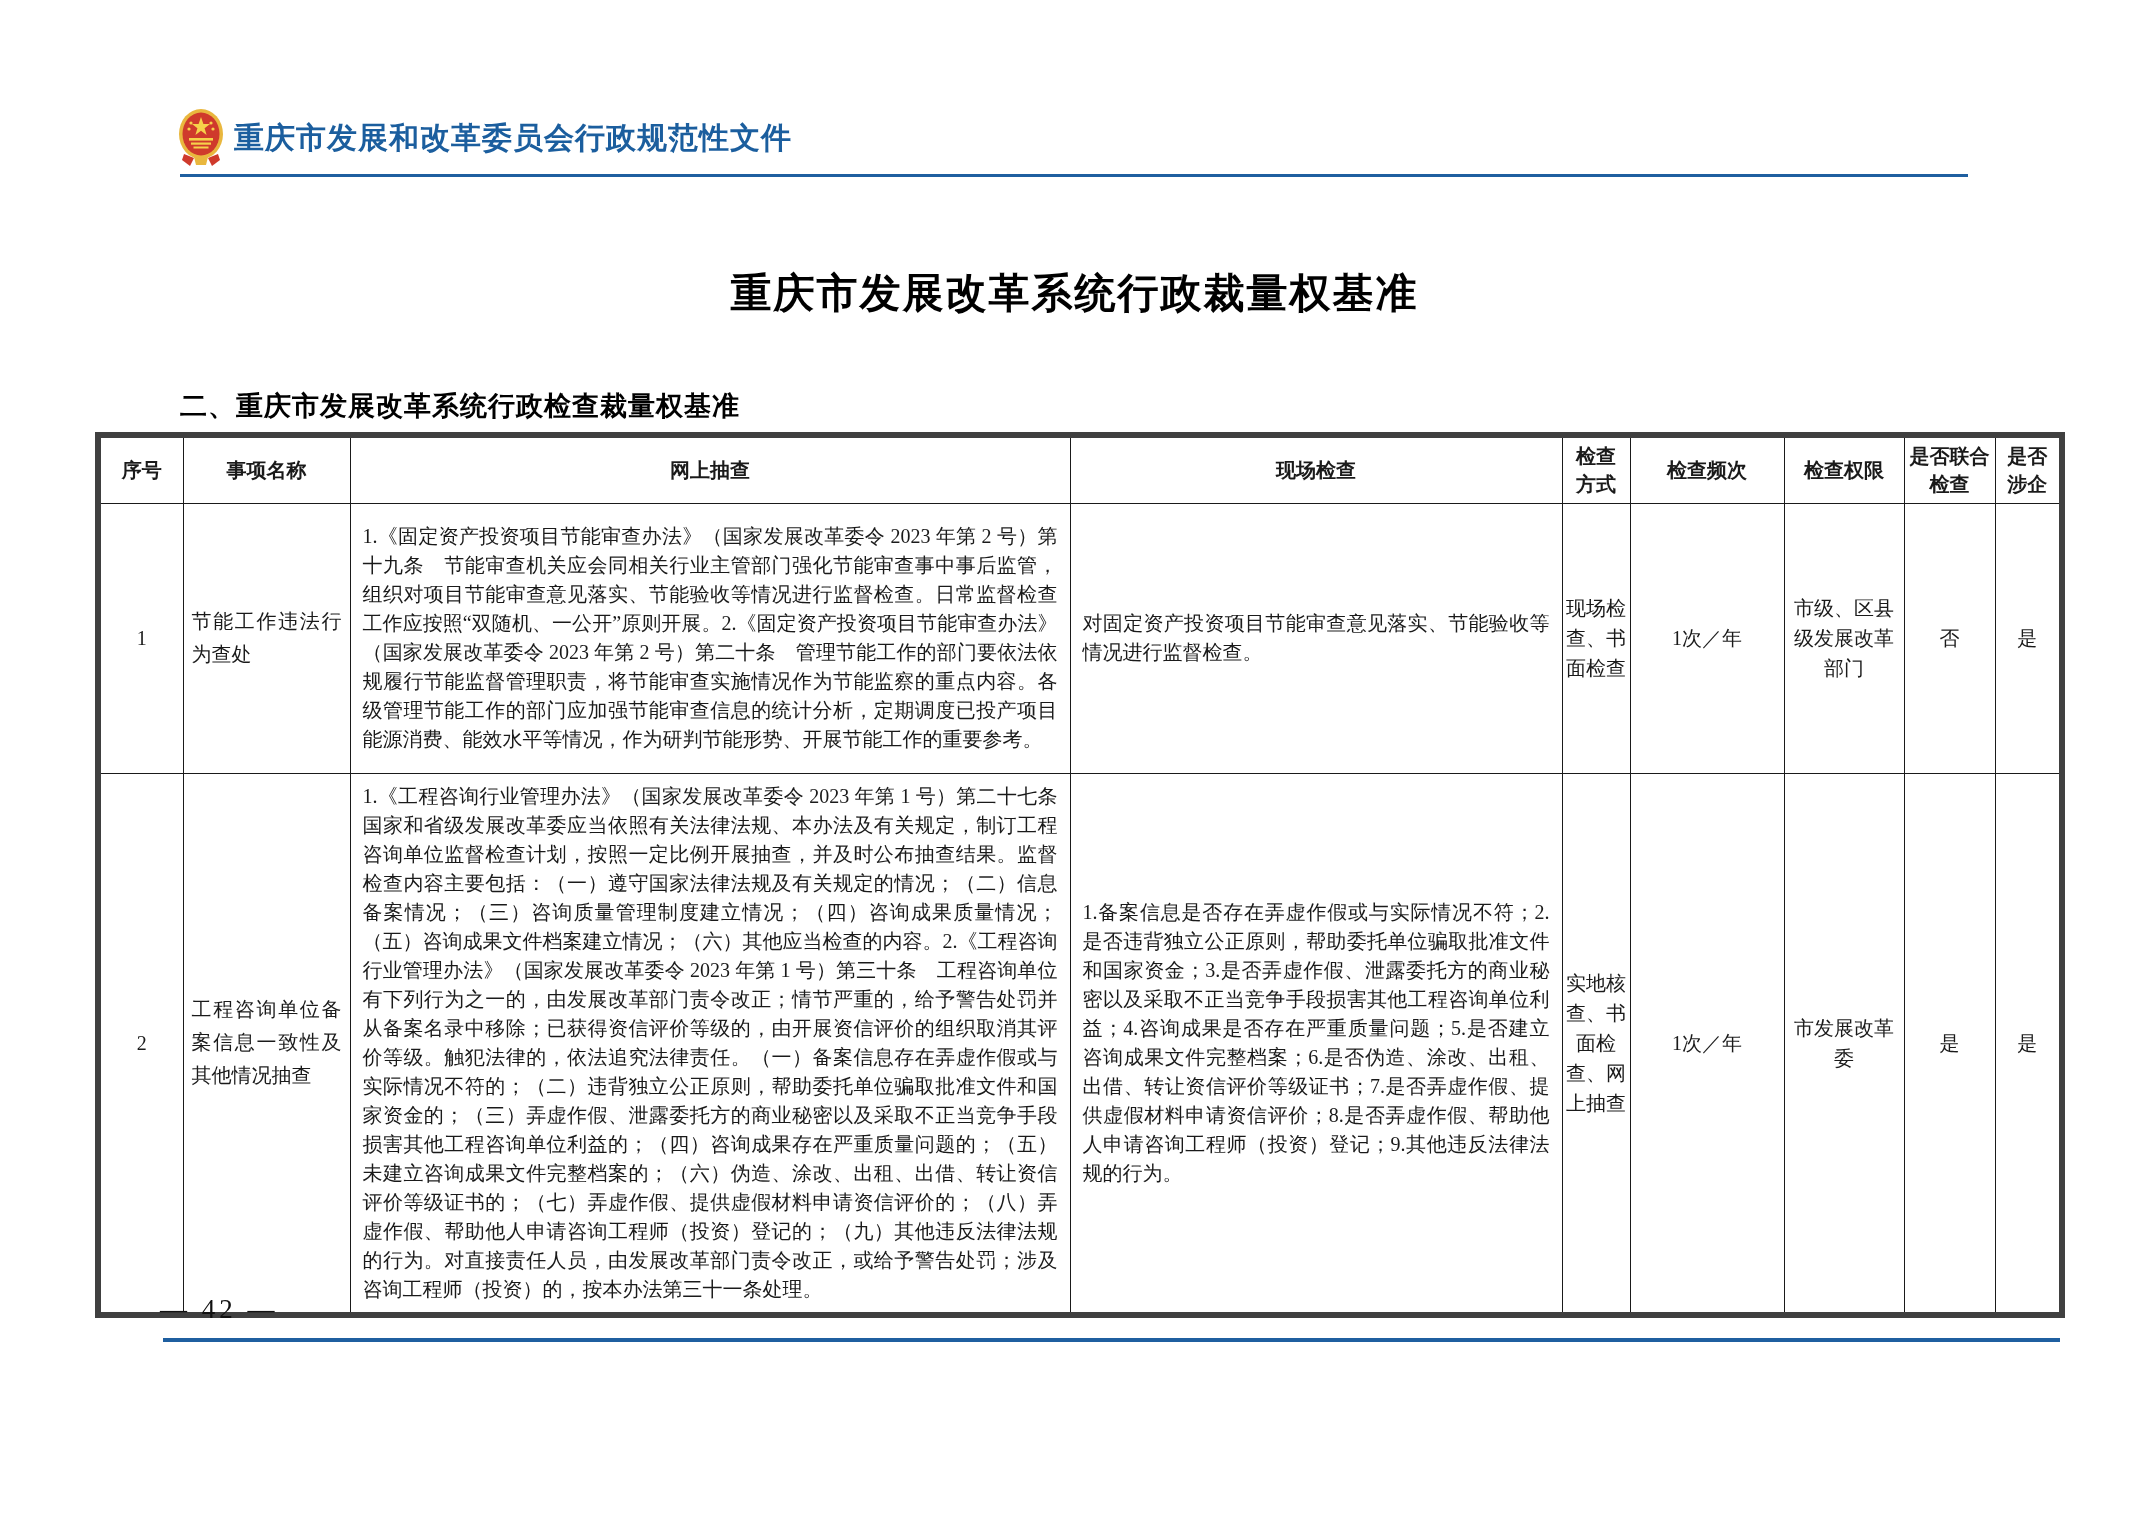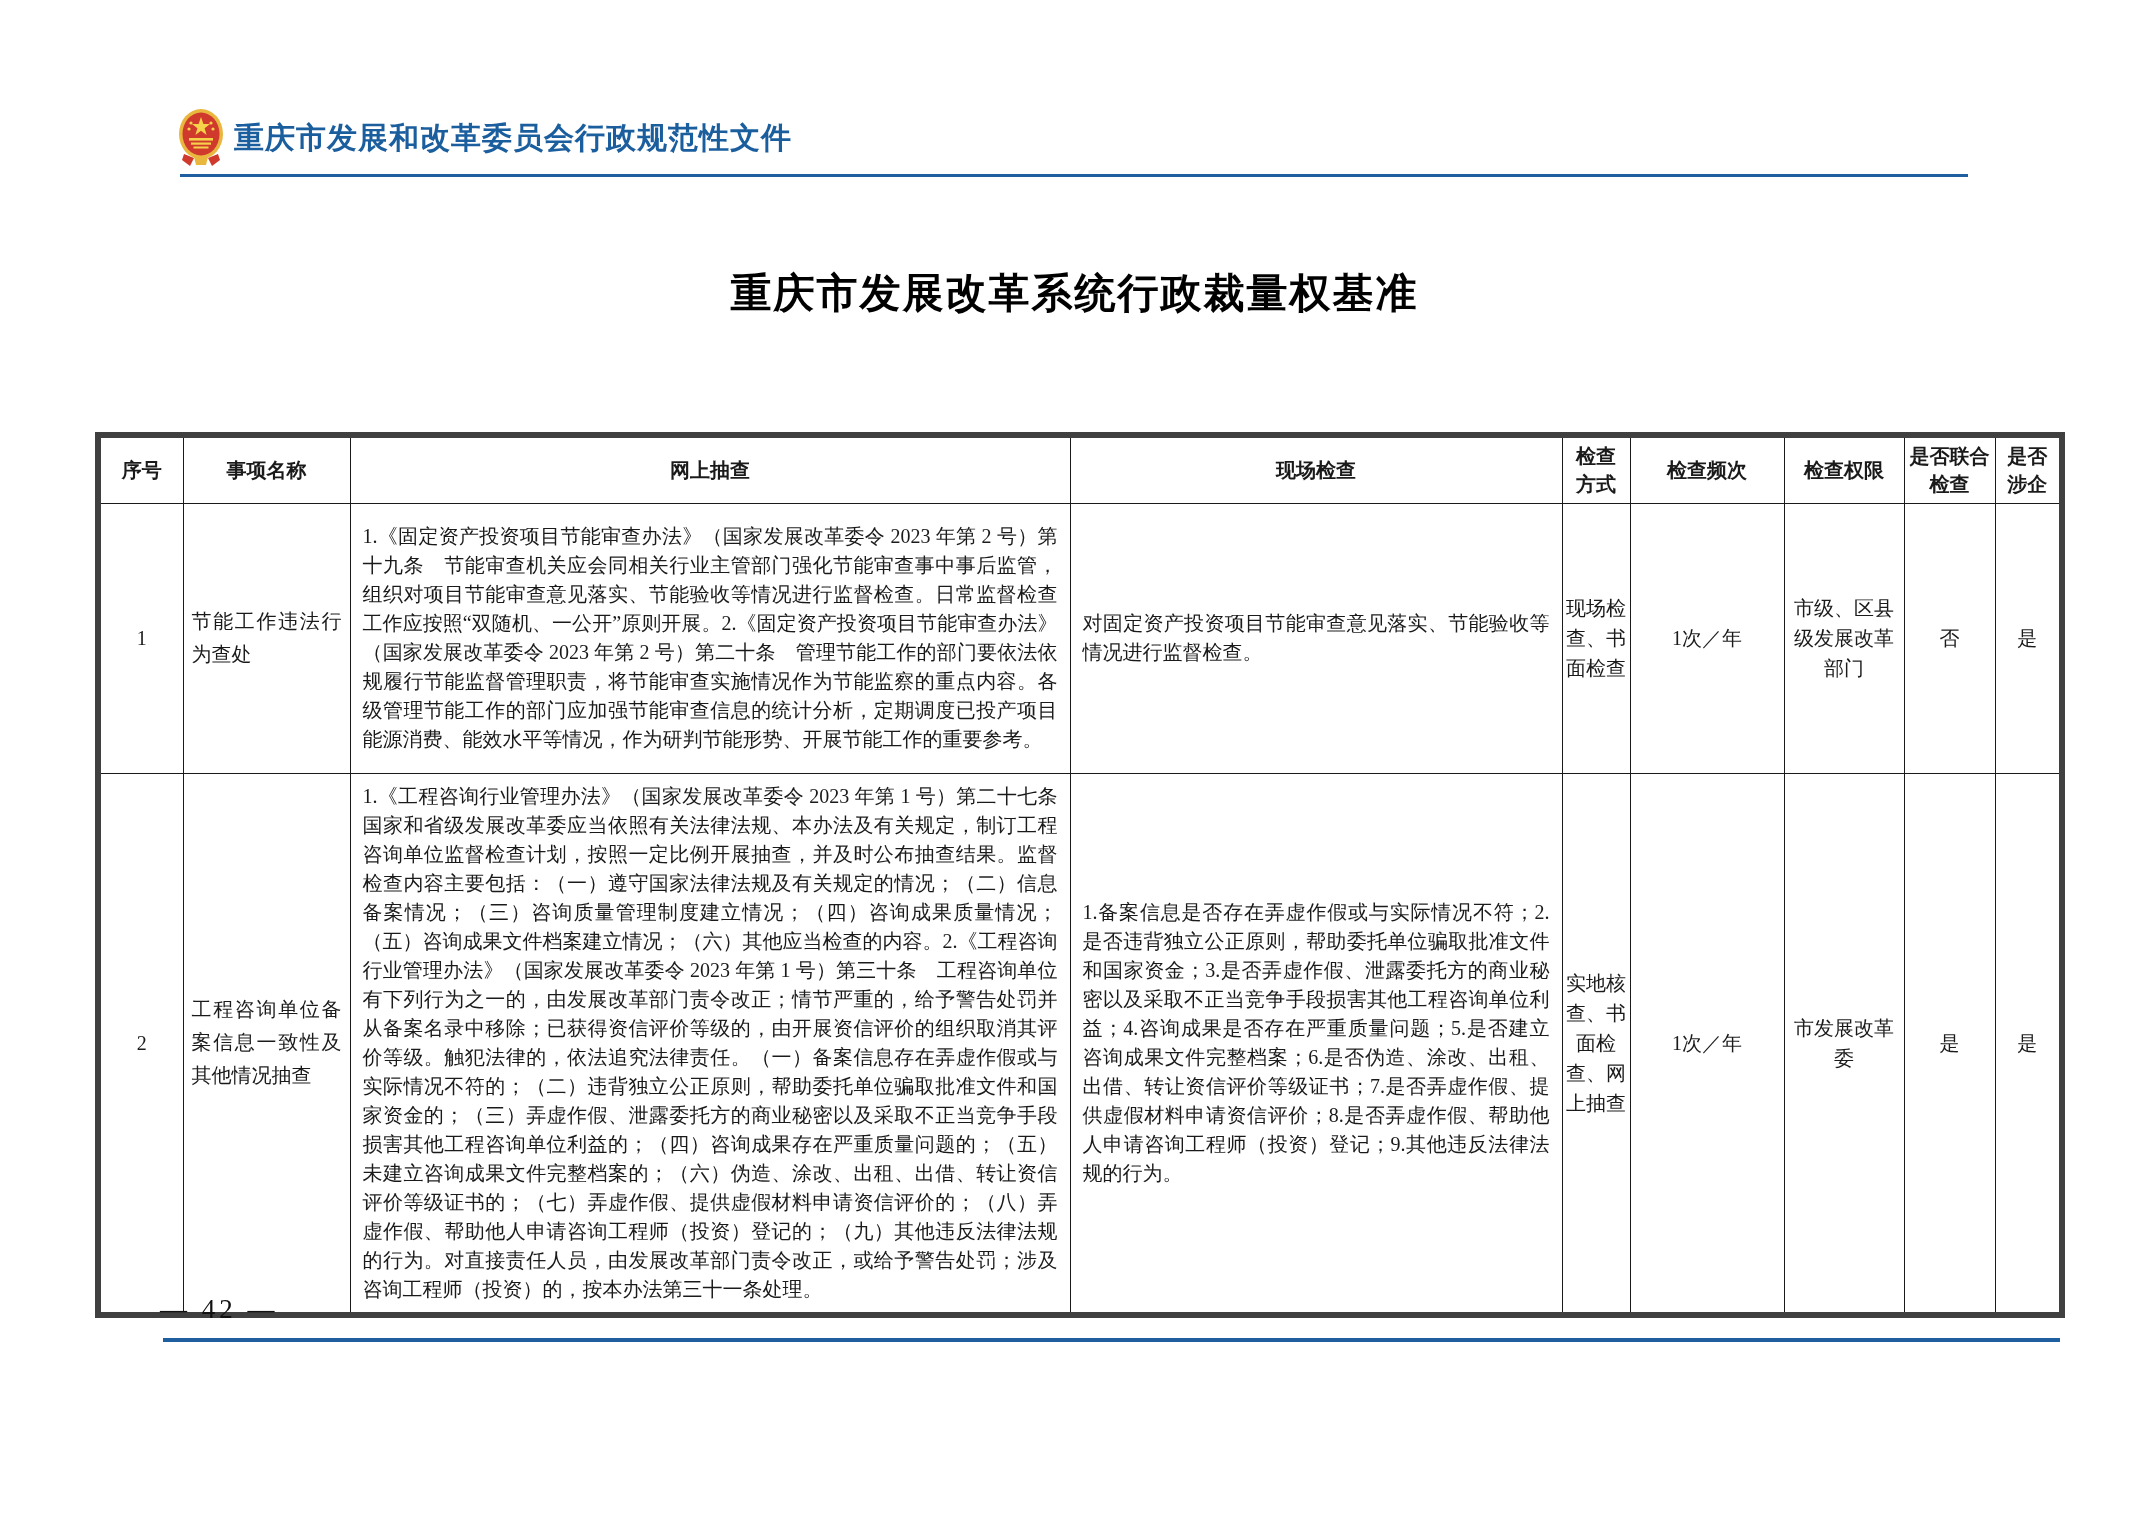--- a/index.html
+++ b/index.html
@@ -165,20 +165,21 @@
       <path d="M6 46 L16 50 L12 58 L4 52 Z" fill="#cf3a2c"></path>
       <path d="M40 46 L30 50 L34 58 L42 52 Z" fill="#cf3a2c"></path>
       <path d="M16 49 L30 49 L28 57 L18 57 Z" fill="#e9b73e"></path>
     </svg>
     <span class="doc-header-text">重庆市发展和改革委员会行政规范性文件</span>
   </div>
   <div class="header-rule"></div>
 
   <div class="doc-title">重庆市发展改革系统行政裁量权基准</div>
 
+  <div class="section-heading">二、重庆市发展改革系统行政检查裁量权基准</div>
 
   <table class="rules">
     <colgroup>
       <col style="width:85px">
         <col style="width:167px">
         <col style="width:720px">
       <col style="width:492px">
         <col style="width:68px">
         <col style="width:154px">
       <col style="width:120px">

